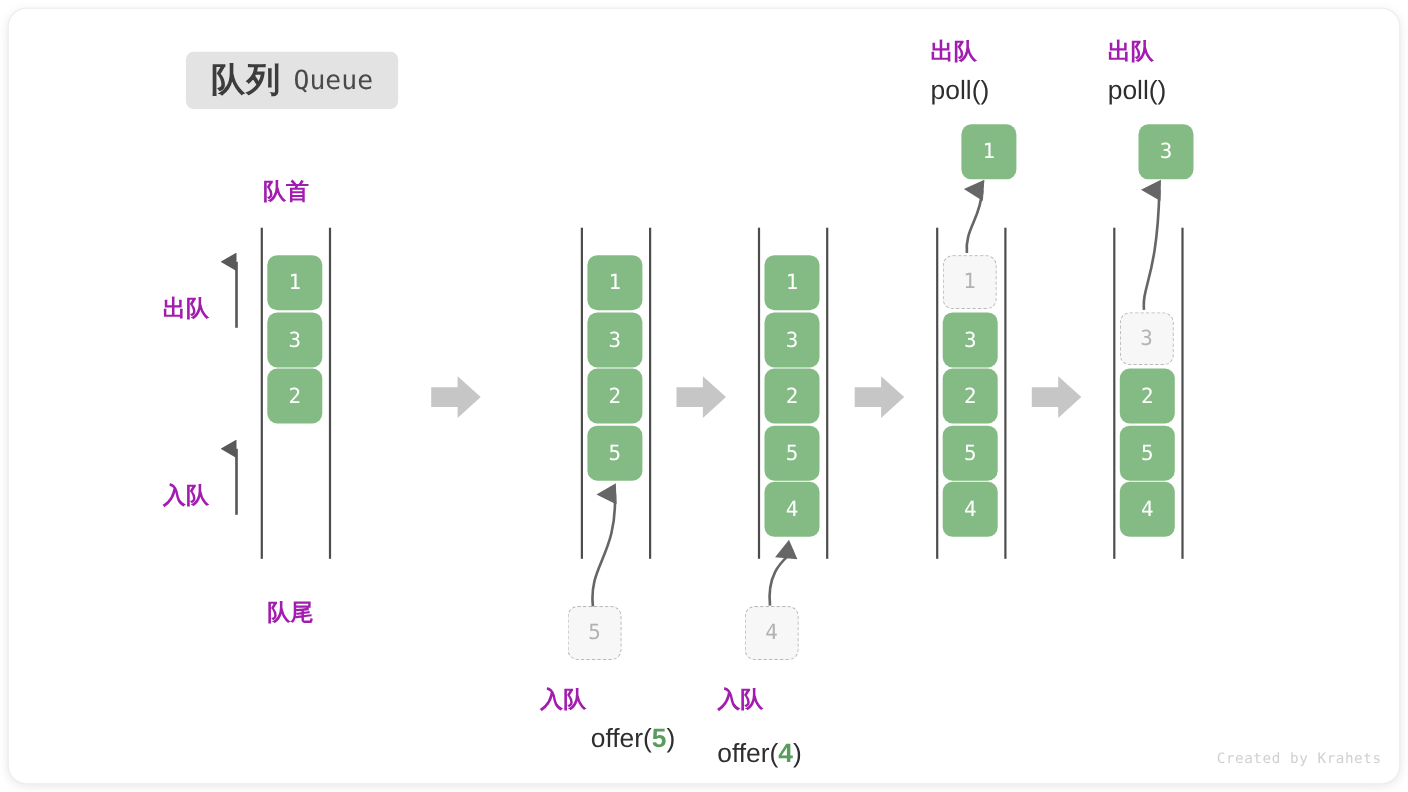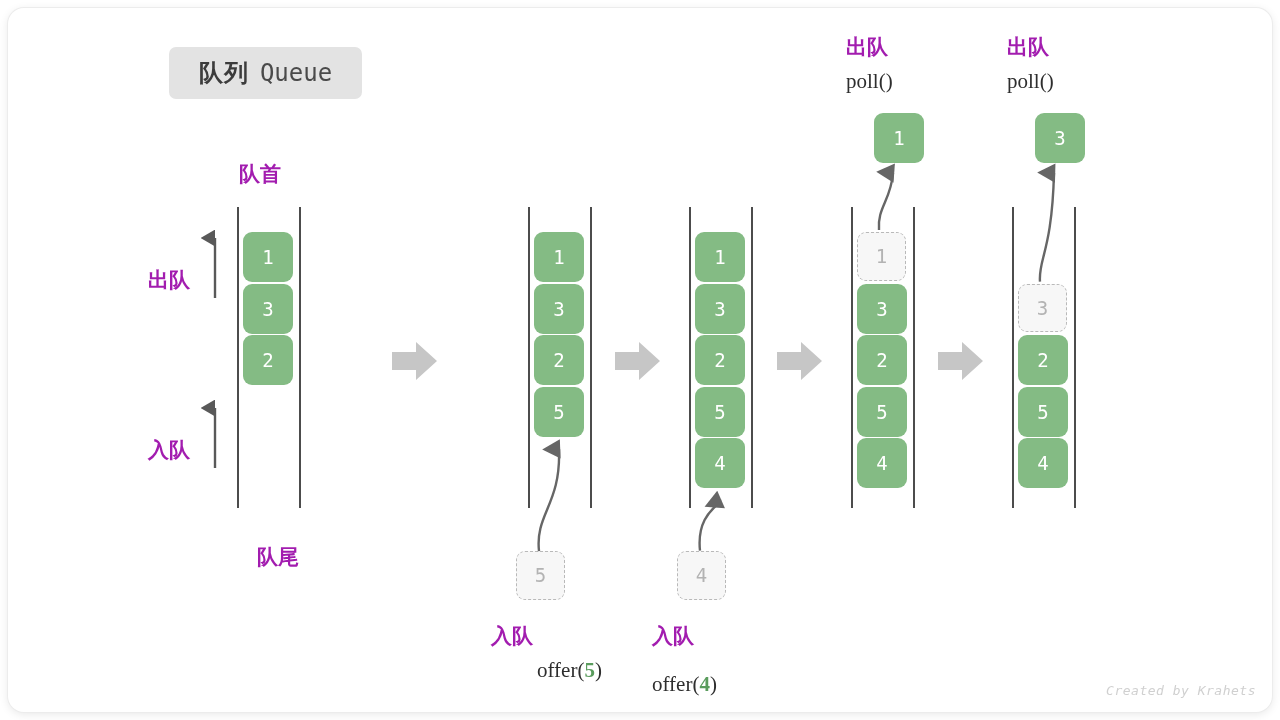--- a/index.html
+++ b/index.html
@@ -15,26 +15,26 @@
   #stage{position:absolute;left:0;top:0;width:1280px;height:720px;}
 
   .abs{position:absolute;}
 
   
   #title-badge{
     left:169px;top:47px;width:193px;height:52px;
     background:#e3e3e3;border-radius:7px;
     display:flex;align-items:center;justify-content:center;gap:11px;
   }
-  #title-badge .t-cn{font-size:24px;font-weight:bold;color:#3c3c3c;letter-spacing:1px;}
+  #title-badge .t-cn{font-size:31px;font-weight:bold;color:#3c3c3c;letter-spacing:1px;}
   #title-badge .t-en{font-family:"DejaVu Sans Mono","Liberation Mono",monospace;font-size:24px;color:#4a4a4a;}
 
   
   .lbl-cn{font-size:21px;font-weight:bold;color:#a21caf;white-space:nowrap;}
-  .lbl-mono{font-family:Liberation Serif, serif;font-size:21px;color:#2e2e2e;white-space:nowrap;}
+  .lbl-mono{font-family:Liberation Sans, sans-serif;font-size:24px;color:#2e2e2e;white-space:nowrap;}
   .lbl-mono .num{color:#5a9c5d;font-weight:bold;}
 
   
   .rail{width:1.6px;background:#4c4c4c;}
 
   
   .box{
     width:50px;height:50px;border-radius:9px;
     display:flex;align-items:center;justify-content:center;
     font-size:19px;color:#ffffff;
@@ -43,38 +43,38 @@
   .box.filled{background:#84bb84;}
   .box.ghost{
     background:#f7f7f7;border:1.6px dashed #b9b9b9;color:#b3b3b3;
     width:46.8px;height:46.8px;
   }
 
   
   #watermark{
     right:24px;bottom:22px;
     font-family:"DejaVu Sans Mono","Liberation Mono",monospace;
-    font-size:13px;color:#d0d0d0;letter-spacing:.5px;font-style:italic;
+    font-size:13px;color:#d0d0d0;letter-spacing:.5px;
   }
   svg{overflow:visible;}
 </style>
 </head>
 <body>
 
 <div id="card"></div>
 
 <div id="stage">
 
   <div class="abs" id="title-badge">
     <span class="t-cn">队列</span>
     <span class="t-en">Queue</span>
   </div>
 
   <div class="abs lbl-cn" style="left:239px;top:160px;">队首</div>
-  <div class="abs lbl-cn" style="left:257px;top:543px;">队尾</div>
+  <div class="abs lbl-cn" style="left:243px;top:543px;">队尾</div>
 
   <div class="abs lbl-cn" style="left:148px;top:266px;">出队</div>
   <div class="abs lbl-cn" style="left:148px;top:436px;">入队</div>
 
   <svg class="abs" style="left:205px;top:230px;" width="30" height="70">
     <defs>
       <marker id="mk-up" markerWidth="7" markerHeight="7" refX="3.5" refY="6" orient="auto">
         <path d="M0,6 L3.5,0 L7,6 Z" fill="#595959"></path>
       </marker>
       <marker id="mk-up2" markerWidth="7" markerHeight="7" refX="3.5" refY="6" orient="auto">

